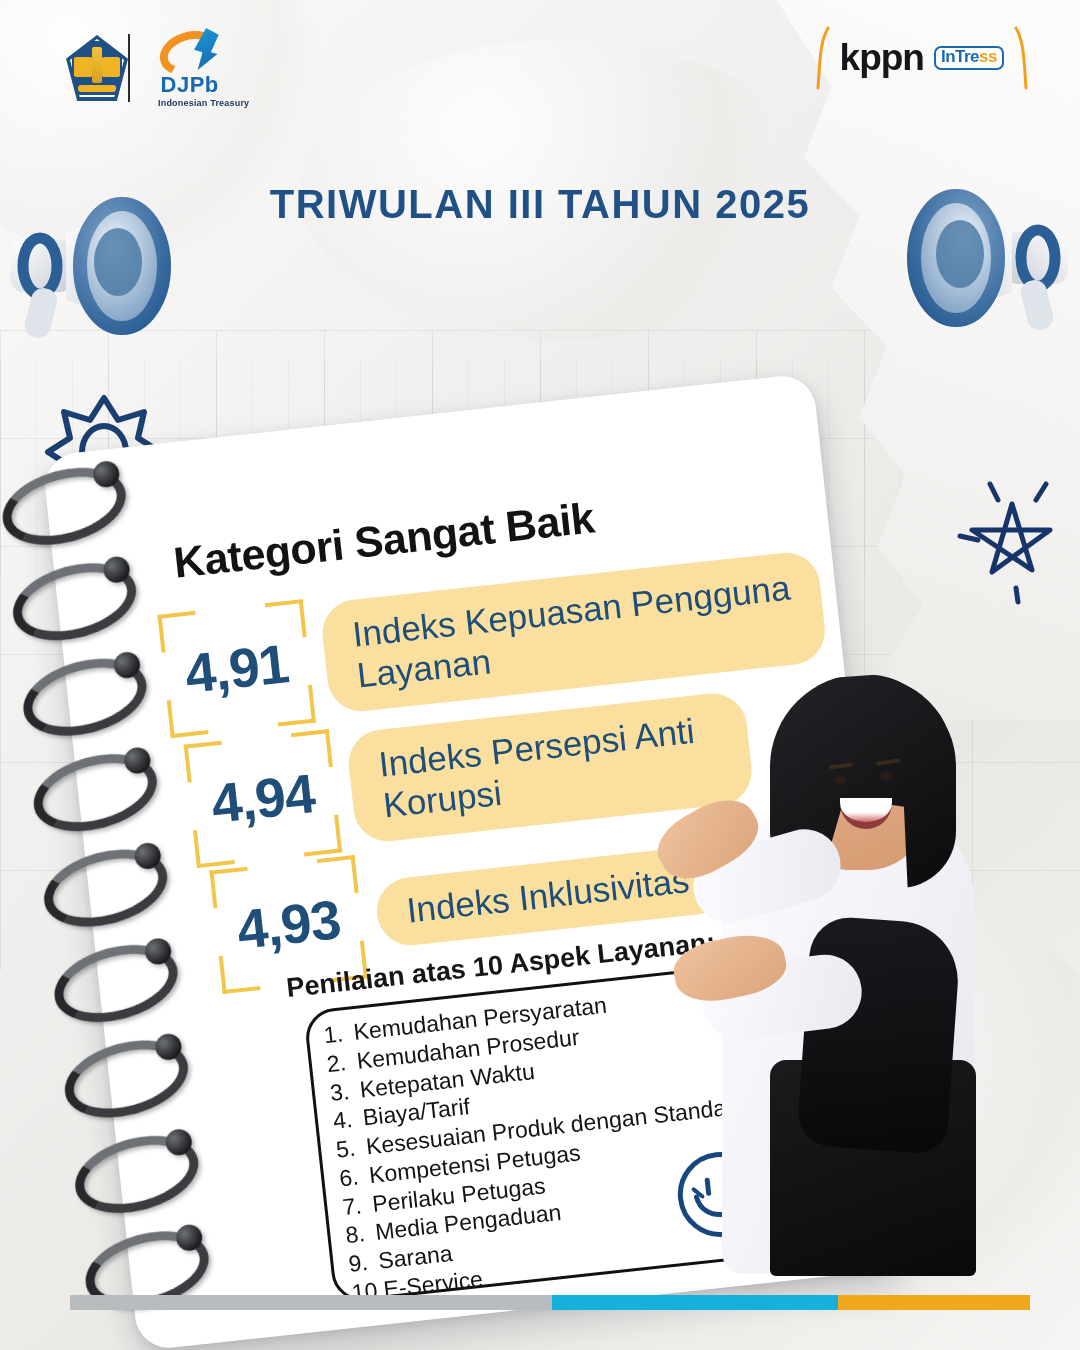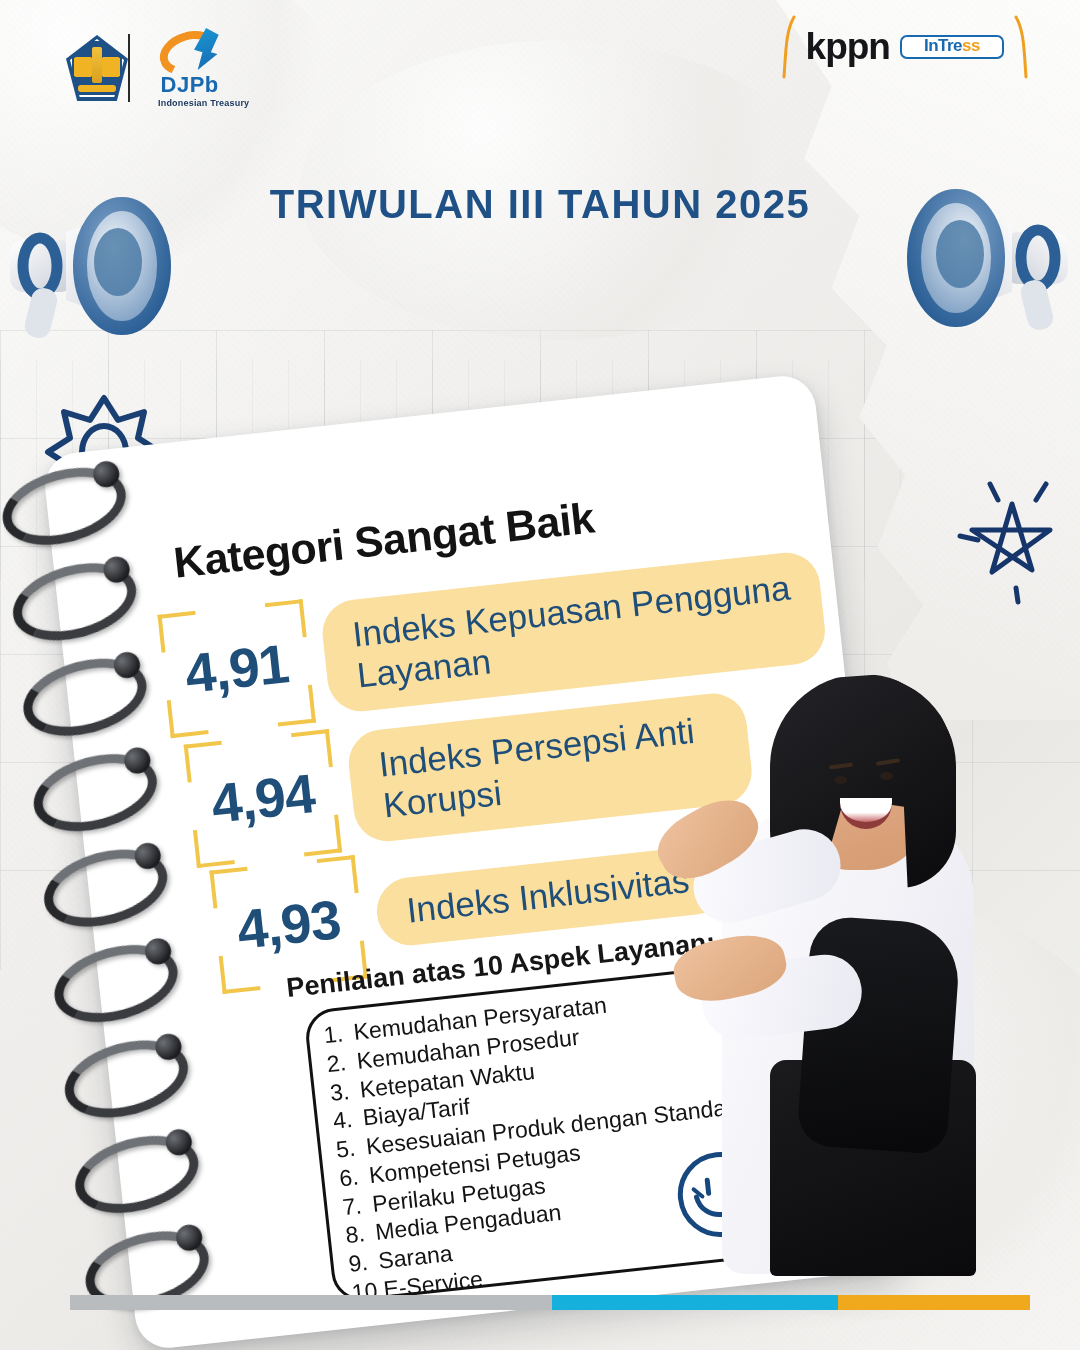--- a/index.html
+++ b/index.html
@@ -86,27 +86,27 @@
     transform:rotate(-18deg);
   }
   .djpb-mark .swoosh-b{
     position:absolute;right:2px;top:0;width:30px;height:42px;
     background:linear-gradient(160deg,#1b9ad6,#1769b0);
     clip-path:polygon(58% 0%,100% 16%,74% 58%,96% 62%,30% 100%,46% 58%,18% 52%);
   }
   .djpb-name{font-size:22px;font-weight:bold;color:#1769b0;letter-spacing:.5px;line-height:1;}
   .djpb-sub{font-size:9px;font-weight:bold;color:#17365d;letter-spacing:.2px;padding-left:28px;}
 
-  .logo-right{position:absolute;right:52px;top:15px;display:flex;align-items:center;gap:8px;}
+  .logo-right{position:absolute;right:52px;top:26px;display:flex;align-items:center;gap:8px;}
   .swish{width:16px;height:64px;color:#f0a020;}
   .kppn-stack{display:flex;flex-direction:column;line-height:.96;}
   .kppn-row{display:flex;align-items:center;gap:10px;}
   .kppn-word{font-size:37px;font-weight:bold;color:#15161a;letter-spacing:-1px;}
   .intress{
-    border:2px solid #1769b0;border-radius:7px;padding:1px 22px 2px;
+    border:2px solid #1769b0;border-radius:7px;padding:1px 5px 2px;
     font-size:17px;font-weight:bold;color:#1769b0;letter-spacing:-.5px;
     background:#ffffff;
   }
   .intress .amp{color:#f0a020;}
 
   
   .title-wrap{position:absolute;left:0;right:0;top:168px;text-align:center;}
   .title-main{
     font-size:62px;font-weight:bold;color:#1f5186;letter-spacing:2px;
     line-height:1;margin-bottom:14px;

